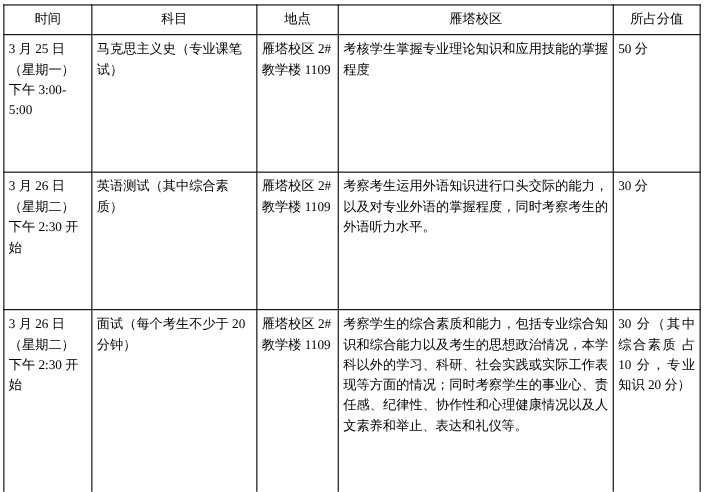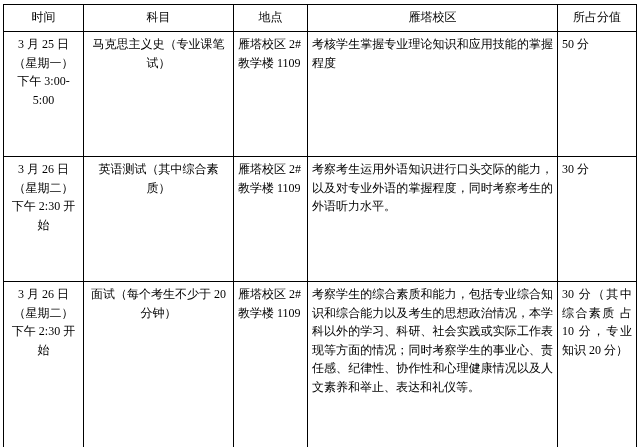--- a/index.html
+++ b/index.html
@@ -41,24 +41,23 @@
     height: 20px;
     padding-top: 2px;
     padding-bottom: 2px;
   }
   .col-time   { width: 80px; }
   .col-subj   { width: 150px; }
   .col-place  { width: 74px; }
   .col-content{ width: 250px; }
   .col-score  { width: 79px; }
   td.row-time {
-    text-align: center;
+    text-align: left;
   }
   td.row-subject {
-    text-align: center;
   }
   td.row-place {
     text-align: left;
   }
   td.row-content {
     text-align: justify;
     text-justify: inter-ideograph;
     margin-left: 28px;
   }
   td.row-score {

